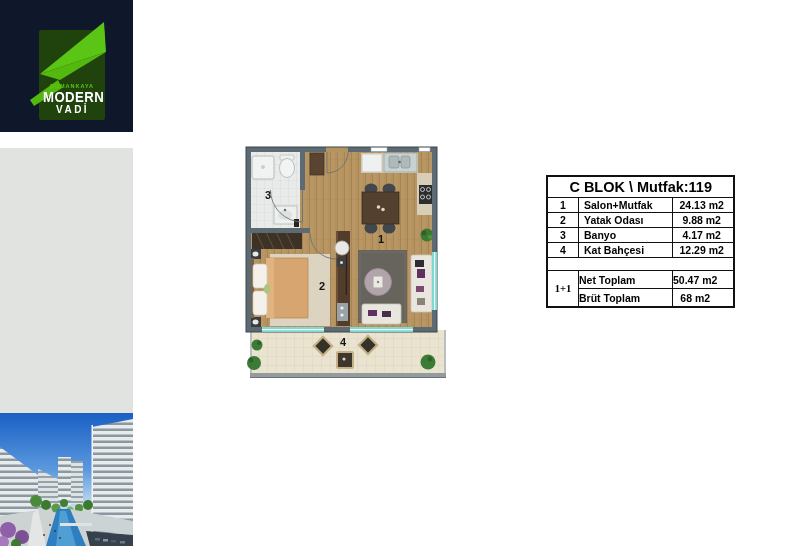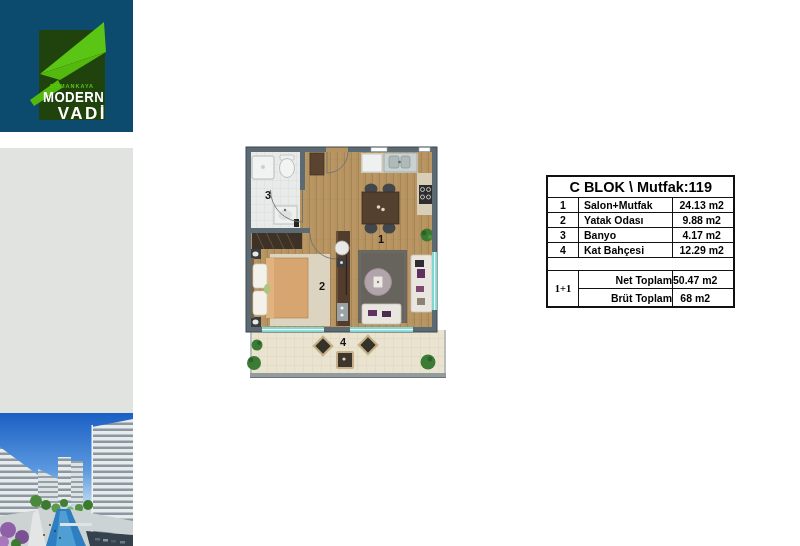--- a/index.html
+++ b/index.html
@@ -1,45 +1,45 @@
 <!DOCTYPE html>
 <html><head>
 <meta charset="utf-8">
 <style>
   html,body{margin:0;padding:0;background:#fff;}
   .page{position:relative;width:800px;height:546px;background:#fff;overflow:hidden;
         font-family:"Liberation Sans", sans-serif;}
   
-  .side-top{position:absolute;left:0;top:0;width:133px;height:132px;background:#0c4a6e;}
+  .side-top{position:absolute;left:0;top:0;width:133px;height:132px;background:#0f172a;}
   .side-mid{position:absolute;left:0;top:148px;width:133px;height:265px;background:#e0e3e0;}
   .photo{position:absolute;left:0;top:413px;width:133px;height:133px;}
   
   .logo{position:absolute;left:30px;top:16px;width:86px;height:108px;}
   .logo svg{position:absolute;left:0;top:0;}
   .logo .brand{position:absolute;left:9px;top:67px;width:66px;text-align:center;
                font-size:5.5px;font-weight:700;letter-spacing:1px;color:#5bc515;}
   .logo .l1{position:absolute;left:9px;top:72px;width:66px;text-align:center;
             font-size:15px;font-weight:700;color:#fff;transform:scaleX(.88);letter-spacing:.5px;}
-  .logo .l2{position:absolute;left:11px;top:88px;width:66px;text-align:right;
-            font-size:17px;font-weight:700;letter-spacing:2.5px;color:#fff;}
+  .logo .l2{position:absolute;left:26px;top:88px;width:66px;text-align:left;
+            font-size:10px;font-weight:700;letter-spacing:2.5px;color:#fff;}
   
   .floorplan{position:absolute;left:240px;top:140px;width:210px;height:246px;}
   .plan-num{font:700 11px "Liberation Sans",sans-serif;fill:#141414;}
   
   .unit-table{position:absolute;left:546px;top:175px;border-collapse:collapse;
               border:2px solid #111;color:#000;}
   .unit-table td{border:1px solid #111;font:700 10.5px "Liberation Sans",sans-serif;
                  padding:0;white-space:nowrap;}
   .unit-table td.hdr{font-size:14.5px;height:20px;text-align:center;padding:0 2px;}
   .unit-table td.num{width:30px;text-align:center;height:14px;}
   .unit-table td.name{width:88px;text-align:left;padding-left:5px;margin-top:40px;}
   .unit-table td.area{width:46px;text-align:center;padding-right:3px;}
   .unit-table td.gap{height:12px;}
   .unit-table td.type{width:30px;text-align:center;font-family:Liberation Serif, serif;}
-  .unit-table td.tname{text-align:right;height:17px;}
+  .unit-table td.tname{text-align:left;height:17px;}
   .unit-table td.tarea{text-align:center;padding-right:16px;}
   .unit-table td.tarea.center{text-align:center;padding-right:16px;}
 </style>
 </head>
 <body>
 
 <div class="page">
 
   <div class="side-top">
     <div class="logo">

